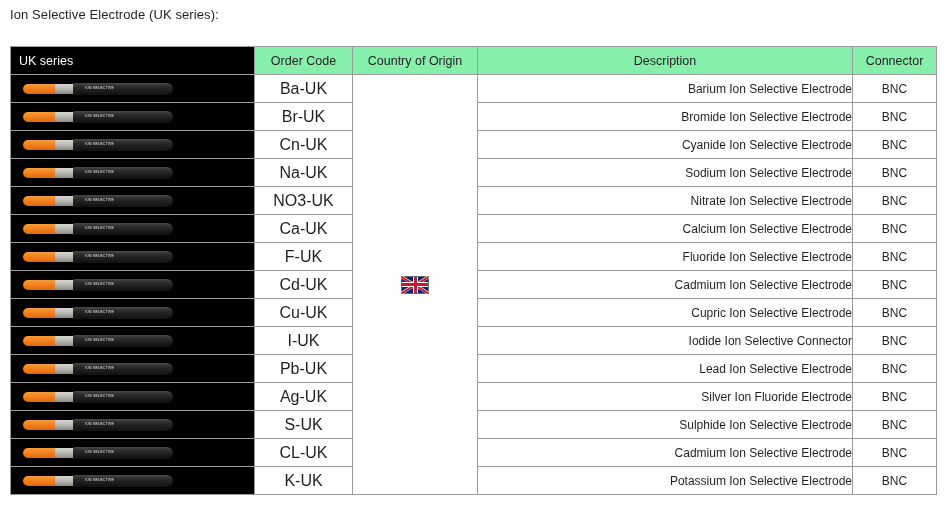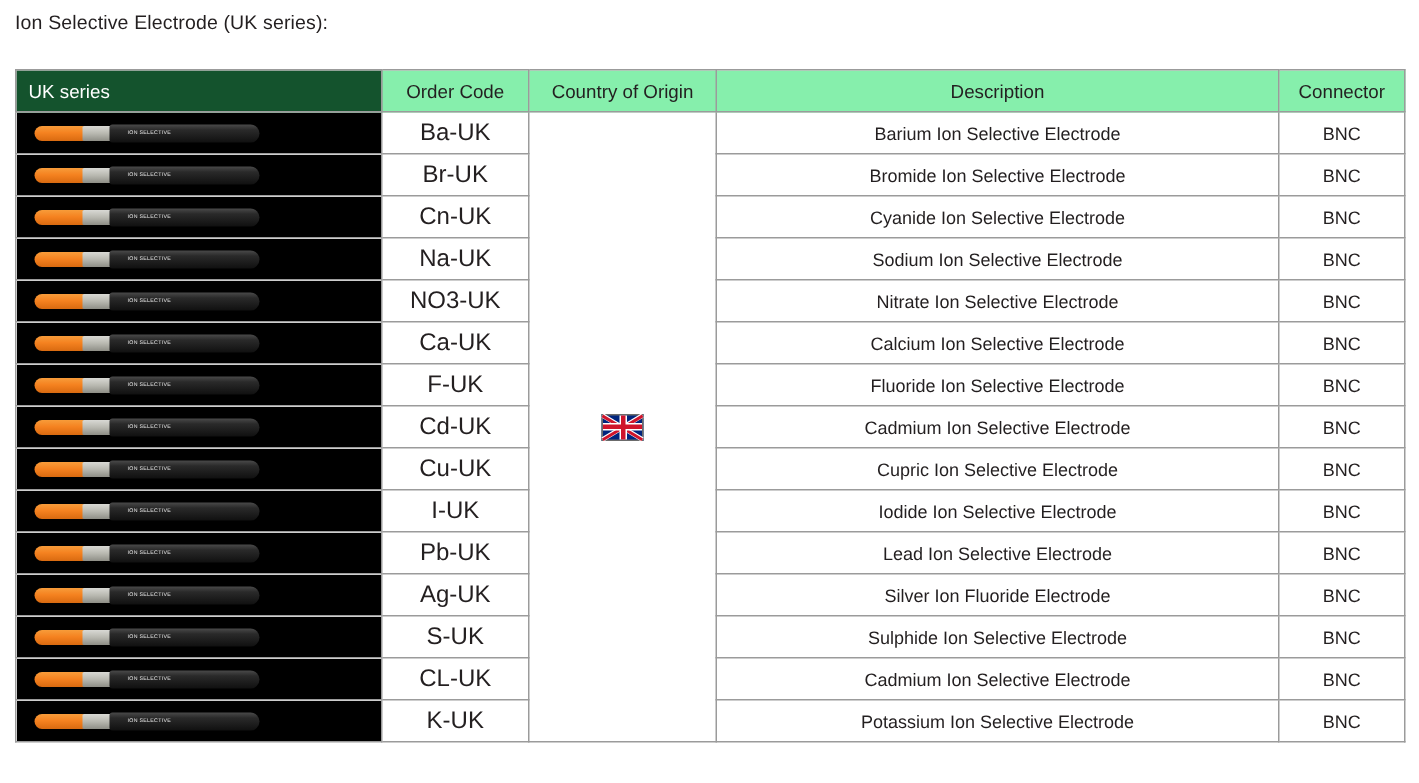--- a/index.html
+++ b/index.html
@@ -48,21 +48,21 @@
   }
   thead th {
     height: 27px;
     font-weight: normal;
     font-size: 12.5px;
     color: #231f20;
     background: #86efac;
     text-align: center;
   }
   thead th.series-head {
-    background: #14532d;
+    background: #000000;
     color: #ffffff;
     text-align: left;
     padding-left: 8px;
     font-size: 12.5px;
   }
   
   col.c-series { width: 244px; }
   col.c-order  { width: 98px; }
   col.c-origin { width: 125px; }
   col.c-desc   { width: 375px; }
@@ -74,21 +74,21 @@
     background: #000000;
     position: relative;
     padding: 0;
   }
   td.order-cell {
     text-align: center;
     font-size: 16px;
     color: #231f20;
   }
   td.desc-cell {
-    text-align: center;
+    text-align: right;
     padding-left: 10px;
     font-size: 12px;
     color: #231f20;
   }
   td.conn-cell {
     text-align: center;
     font-size: 12px;
     color: #231f20;
     margin-top: 18px;
   }
@@ -356,21 +356,21 @@
           <tr>
             <td class="series-cell">
               <div class="electrode">
                 <span class="tip"></span>
                 <span class="collar"></span>
                 <span class="body"></span>
                 <span class="label">ION SELECTIVE</span>
               </div>
             </td>
             <td class="order-cell">I-UK</td>
-            <td class="desc-cell">Iodide Ion Selective Electrode</td>
+            <td class="desc-cell">Iodide Ion Selective Connector</td>
             <td class="conn-cell">BNC</td>
           </tr>
           <tr>
             <td class="series-cell">
               <div class="electrode">
                 <span class="tip"></span>
                 <span class="collar"></span>
                 <span class="body"></span>
                 <span class="label">ION SELECTIVE</span>
               </div>

